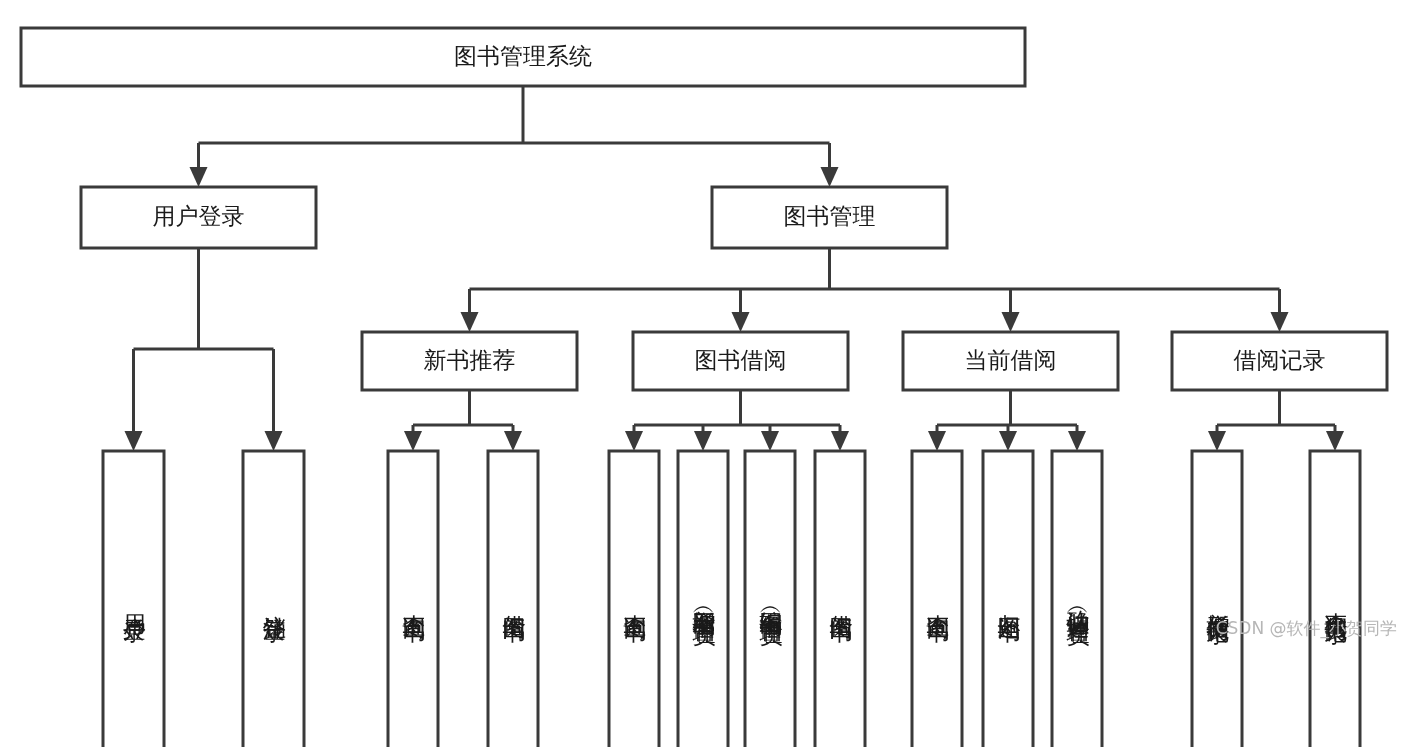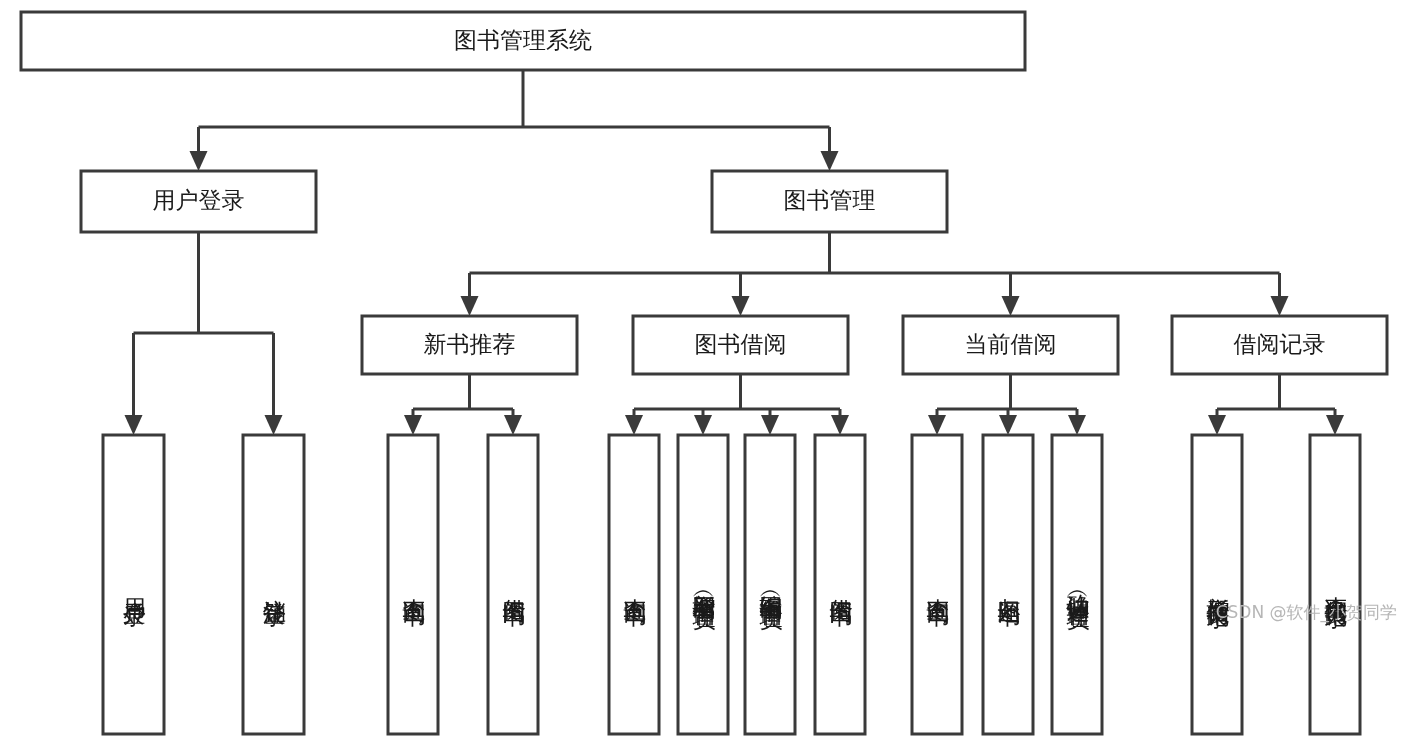--- a/index.html
+++ b/index.html
@@ -10,21 +10,21 @@
   body {
     width: 1405px;
     height: 747px;
     font-family: "DejaVu Sans", "Liberation Sans", sans-serif;
     position: relative;
     overflow: hidden;
   }
   #diagram-root {
     position: absolute;
     left: 0;
-    top: 0;
+    top: 16px;
     width: 1405px;
     height: 628px;
   }
   svg.flow {
     display: block;
     width: 1405px;
     height: 747px;
   }
   .node-box {
     fill: #ffffff;

